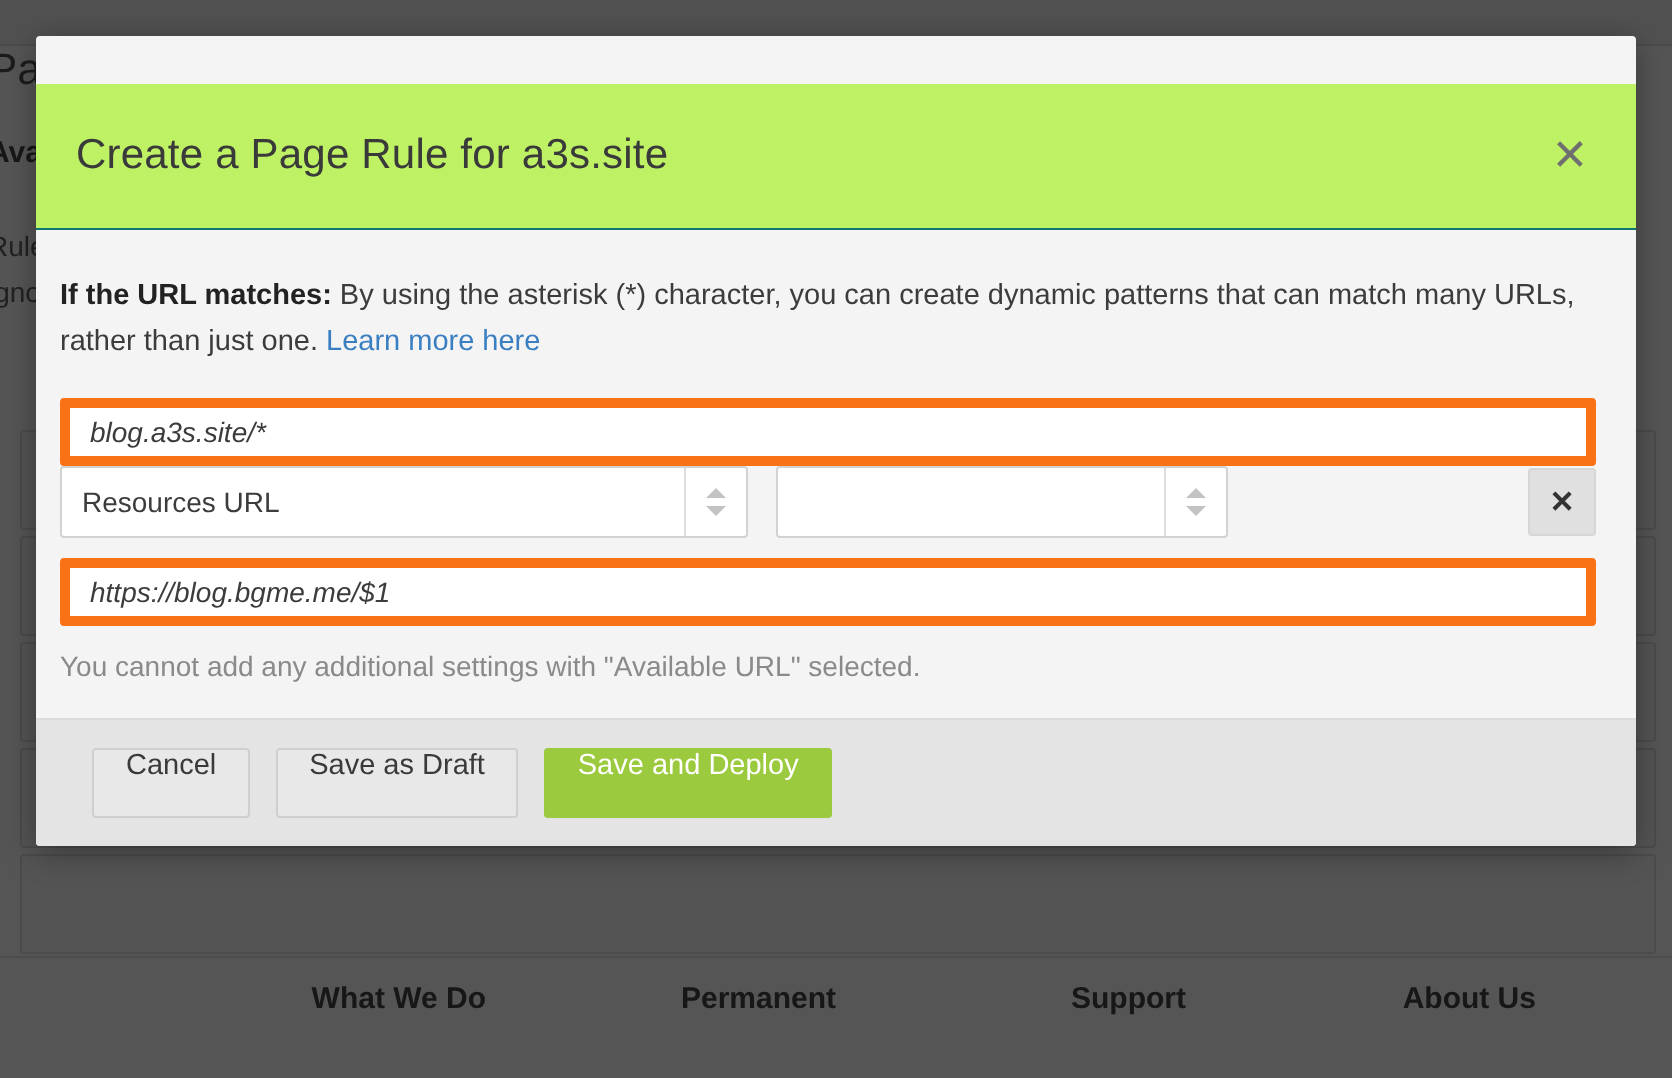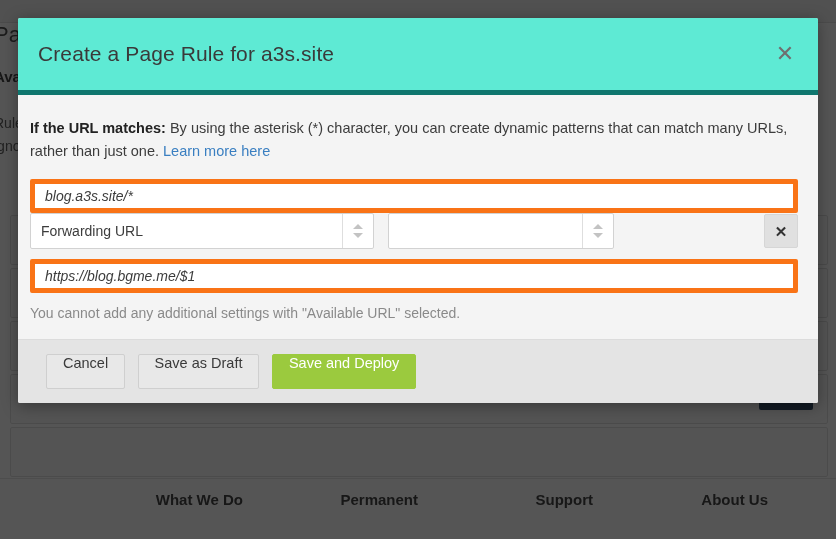--- a/index.html
+++ b/index.html
@@ -126,24 +126,25 @@
     position: absolute;
     left: 18px;
     top: 18px;
     width: 800px;
     background: #f4f4f4;
     box-shadow: 0 3px 16px rgba(0,0,0,0.35);
     border-radius: 2px;
     overflow: hidden;
   }
   .modal-header {
-    background: #5eead4;
+    background: #bef264;
     height: 72px;
     position: relative;
-    border-bottom: 5px solid #0f766e;
+    border-bottom: 1px solid #0f766e;
+    margin-top: 24px;
   }
   .modal-title {
     position: absolute;
     left: 20px;
     top: 50%;
     transform: translateY(-50%);
     font-size: 21px;
     color: #3a3a3a;
     letter-spacing: 0.1px;
   }
@@ -344,21 +345,21 @@
 
     <p class="intro">
       <b>If the URL matches:</b><span> By using the asterisk (*) character, you can create dynamic patterns that can match many URLs, rather than just one. </span><a href="#">Learn more here</a>
     </p>
 
     <input class="text-input" type="text" value="blog.a3s.site/*" style="">
 
 
     <div class="settings-row">
       <div class="select-wrap w1">
-        <span class="select-value">Forwarding URL</span>
+        <span class="select-value">Resources URL</span>
         <span class="spinner">
           <span class="tri-up"></span>
             <span class="tri-down"></span>
         </span>
       </div>
 
       <div class="select-wrap w2">
         <span class="spinner">
           <span class="tri-up"></span>
             <span class="tri-down"></span>

